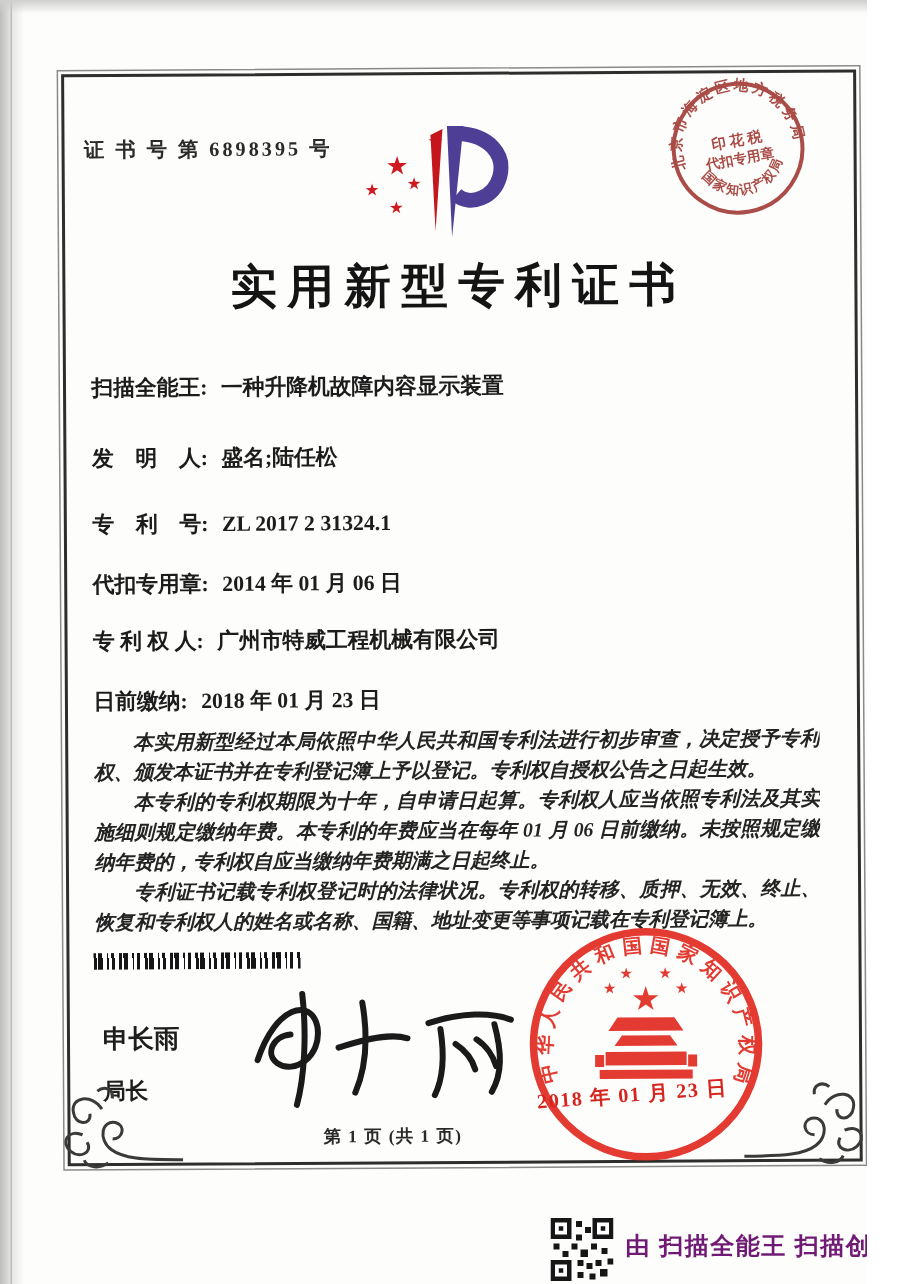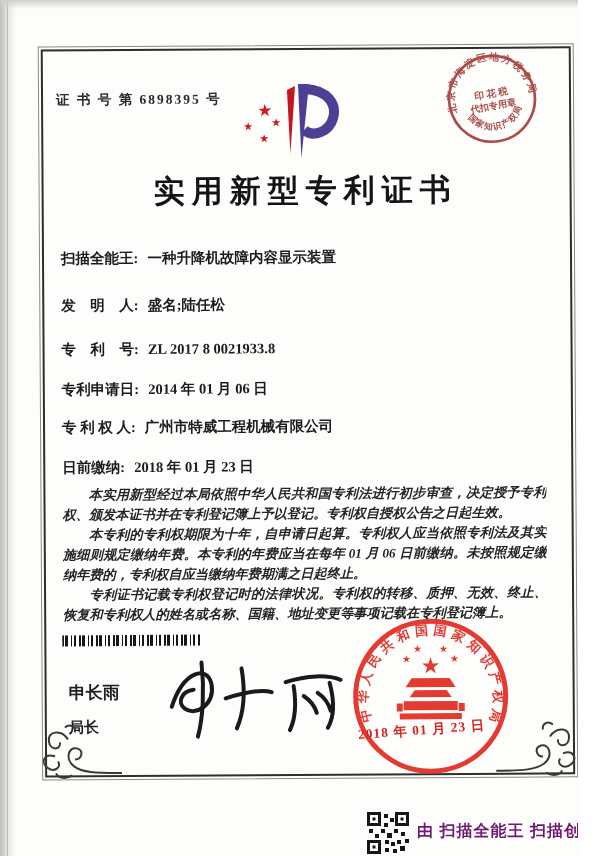--- a/index.html
+++ b/index.html
@@ -91,24 +91,24 @@
 
     <div class="title">实用新型专利证书</div>
 
     <div class="field f0">
       <span>扫描全能王:</span><span class="val">一种升降机故障内容显示装置</span>
     </div>
     <div class="field f1">
       <span>发　明　人:</span><span class="val">盛名;陆任松</span>
     </div>
     <div class="field f2">
-      <span>专　利　号:</span><span class="val">ZL 2017 8 0021933.8</span>
+      <span>专　利　号:</span><span class="val">ZL 2017 2 31324.1</span>
     </div>
     <div class="field f3">
-      <span>专利申请日:</span><span class="val">2014 年 01 月 06 日</span>
+      <span>代扣专用章:</span><span class="val">2014 年 01 月 06 日</span>
     </div>
     <div class="field f4">
       <span>专 利 权 人:</span><span class="val">广州市特威工程机械有限公司</span>
     </div>
     <div class="field f5">
       <span>日前缴纳:</span><span class="val">2018 年 01 月 23 日</span>
     </div>
 
     <div class="paras">
       <p>本实用新型经过本局依照中华人民共和国专利法进行初步审查，决定授予专利权、颁发本证书并在专利登记簿上予以登记。专利权自授权公告之日起生效。</p>
@@ -152,20 +152,21 @@
         <polygon points="56,72 106,72 100,63 62,63"></polygon>
         <polygon points="60,82 102,82 97,75 65,75"></polygon>
         <rect x="54" y="86" width="54" height="9"></rect>
         <rect x="47" y="88" width="6" height="8"></rect>
         <rect x="109" y="88" width="6" height="8"></rect>
         <rect x="50" y="98" width="62" height="6"></rect>
       </g>
     </svg>
     <div class="seal-date">2018 年 01 月 23 日</div>
 
+    <div class="footer-page">第 1 页 (共 1 页)</div>
 
     <svg class="ornament orn-left" viewBox="0 0 84 58">
       <g fill="none" stroke="#3a3a38" stroke-width="2">
         <path d="M84,50 C56,50 44,49 36,43 C27,36 30,23 39,25 C46,27 44,36 37,36"></path>
         <path d="M30,16 C23,5 9,8 11,18 C12,27 23,27 22,19"></path>
         <path d="M17,33 C7,29 2,38 9,44 C15,49 24,45 20,38"></path>
         <path d="M27,4 C32,0 38,3 37,9"></path>
         <path d="M34,52 C28,56 20,55 18,50"></path>
       </g>
     </svg>

